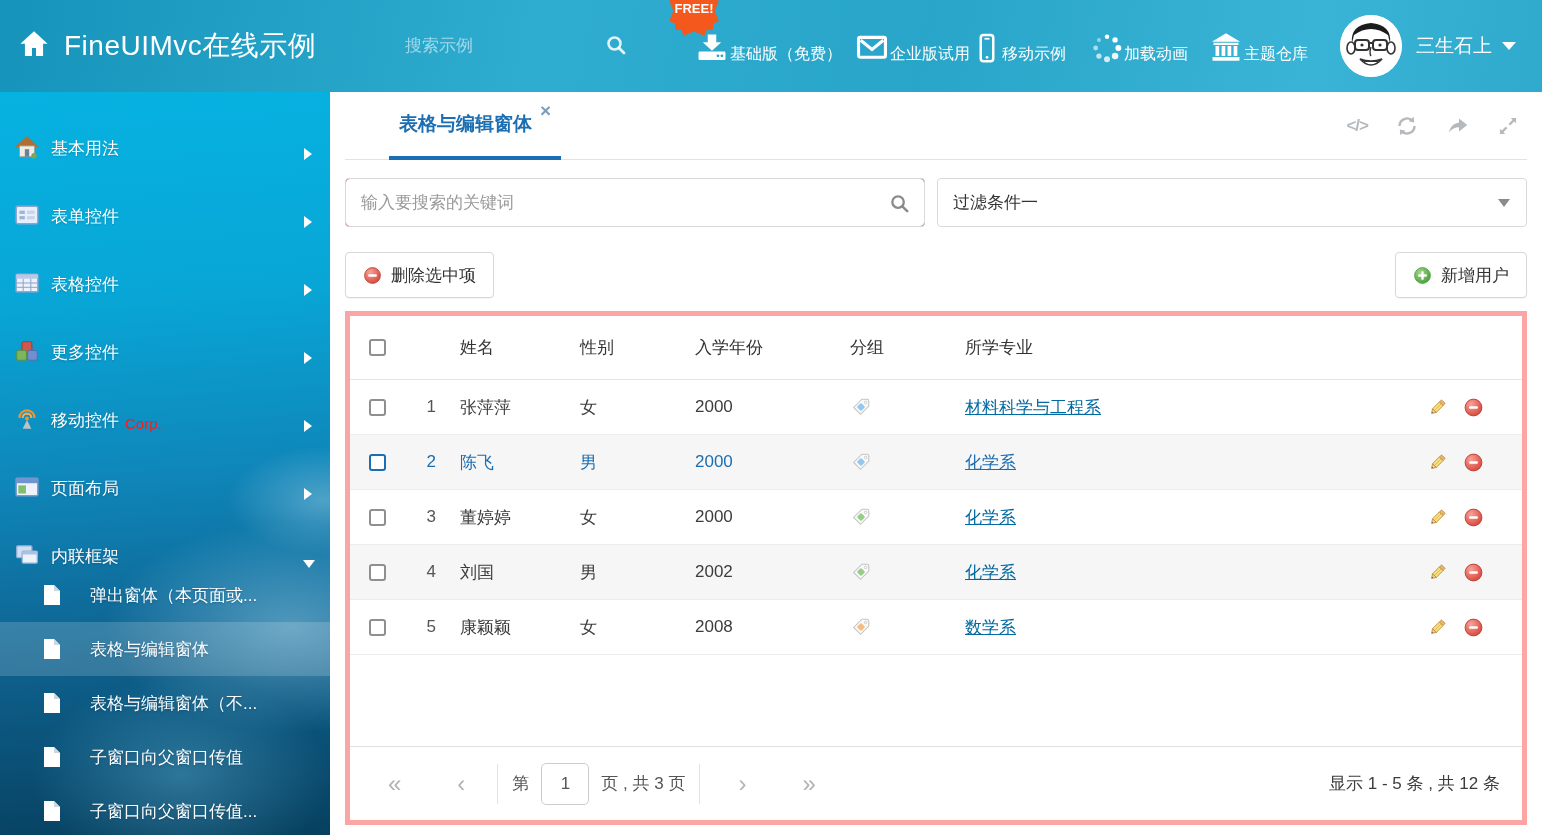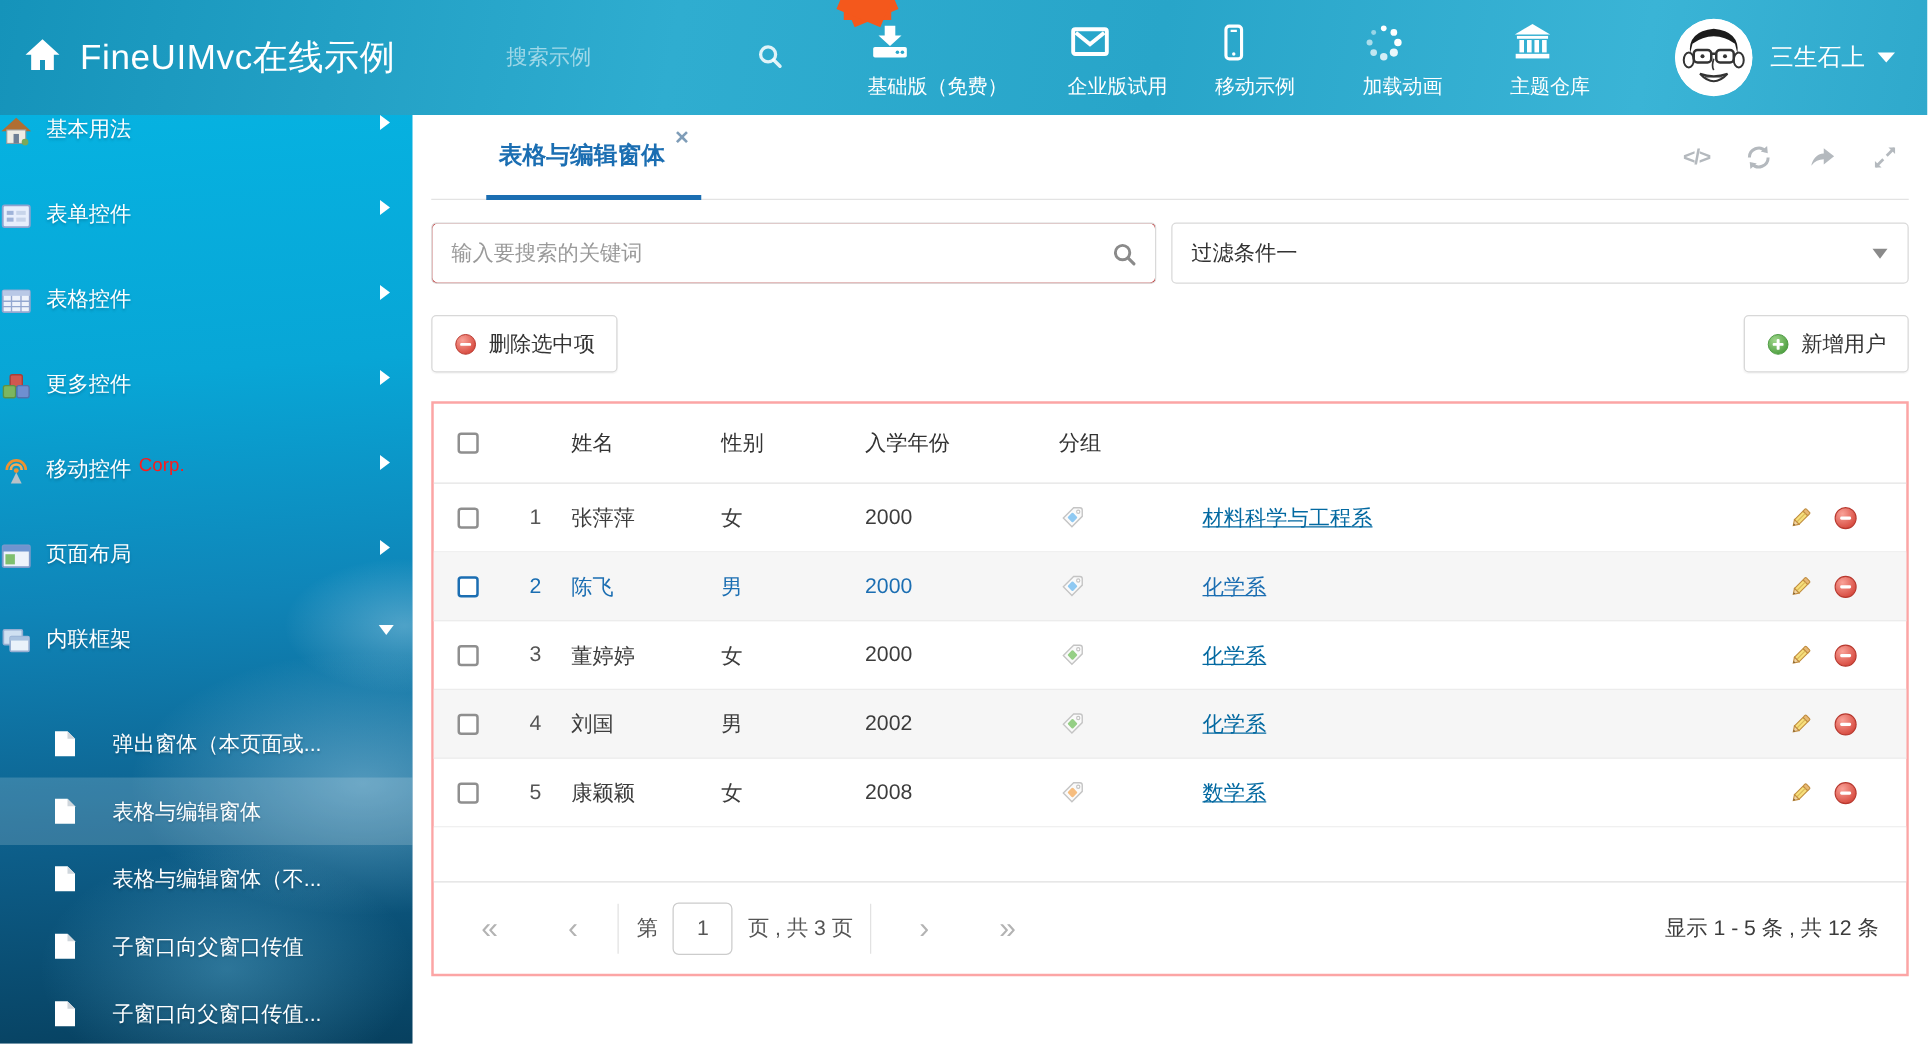--- a/index.html
+++ b/index.html
@@ -15,21 +15,21 @@
   .brand { display:flex; align-items:center; padding-left:18px; width:405px; }
   .brand-title { font-size:28px; font-weight:normal; margin-left:14px; letter-spacing:.5px; }
   .top-search { position:relative; width:205px; }
   .top-search input {
     width:100%; background:transparent; border:none; outline:none;
     color:#fff; font-size:17px; font-family:inherit;
   }
   .top-search input::placeholder { color:rgba(255,255,255,.55); }
   .top-search .mag { position:absolute; right:-18px; top:-3px; }
   .top-nav { display:flex; margin-left:84px; }
-  .nav-item { position:relative; width:118px; display:flex; flex-direction:column; align-items:flex-start; cursor:pointer; }
+  .nav-item { position:relative; width:118px; display:flex; flex-direction:row; align-items:flex-end; cursor:pointer; }
   .nav-item.wide { width:160px; }
   .nav-item .nav-icon { height:38px; display:flex; align-items:flex-end; justify-content:center; }
   .nav-item .nav-label { font-size:16px; margin-top:8px; white-space:nowrap; }
   .free-badge {
     position:absolute; left:-28px; top:-44px; width:56px; height:56px; z-index:3;
   }
   .free-badge .burst, .free-badge .burst::before, .free-badge .burst::after {
     position:absolute; left:9px; top:9px; width:38px; height:38px; background:#f4581c; content:"";
   }
   .free-badge .burst::before { left:0; top:0; transform:rotate(22.5deg); }
@@ -49,21 +49,21 @@
 
   
   .sidebar {
     width:330px; flex:none; color:#fff; position:relative;
     background:
       radial-gradient(ellipse 300px 170px at 88% 72%, rgba(190,235,255,.38), transparent 62%),
       radial-gradient(ellipse 230px 150px at 55% 92%, rgba(120,205,240,.32), transparent 65%),
       radial-gradient(ellipse 160px 90px at 98% 55%, rgba(225,245,255,.3), transparent 60%),
       linear-gradient(176deg,#06b2e1 0%,#08a6d6 28%,#0f85b8 52%,#0e628f 74%,#07405f 100%);
   }
-  .menu-item { height:68px; display:flex; align-items:flex-start; cursor:pointer; position:relative; }
+  .menu-item { height:68px; display:flex; align-items:flex-end; padding-left:14px; cursor:pointer; position:relative; }
   .menu-item .m-icon { width:26px; height:26px; flex:none; display:flex; align-items:center; justify-content:center; }
   .menu-item .m-label { font-size:17px; margin-left:11px; text-shadow:0 1px 2px rgba(0,40,60,.25); }
   .menu-item .m-badge { color:#ff1a1a; font-size:15px; margin-left:6px; }
   .arrow-right { position:absolute; right:18px; width:0; height:0; border-top:6px solid transparent; border-bottom:6px solid transparent; border-left:8px solid #fff; }
   .arrow-down  { position:absolute; right:15px; width:0; height:0; border-left:6px solid transparent; border-right:6px solid transparent; border-top:8px solid #fff; }
   .submenu-item { height:54px; display:flex; align-items:center; padding-left:42px; cursor:pointer; }
   .submenu-item.active { background:rgba(255,255,255,.17); }
   .submenu-item .s-icon { width:20px; height:22px; flex:none; }
   .submenu-item .s-label { font-size:17px; margin-left:28px; white-space:nowrap; text-shadow:0 1px 2px rgba(0,40,60,.3); }
 
@@ -85,21 +85,21 @@
   .search-box { position:relative; width:580px; height:49px; border:1px solid #d9d9d9; border-radius:4px; background:#b91c1c; }
   .search-box input { width:100%; height:100%; border:none; outline:none; font-size:17px; color:#333; padding:0 46px 0 15px; font-family:inherit; border-radius:4px; }
   .search-box input::placeholder { color:#9a9a9a; }
   .search-box .mag { position:absolute; right:13px; top:13px; }
   .select-box { position:relative; flex:1; height:49px; border:1px solid #d9d9d9; border-radius:4px; display:flex; align-items:center; padding-left:15px; font-size:17px; color:#333; cursor:pointer; background:#fff; }
   .select-caret { position:absolute; right:16px; width:0; height:0; border-left:6px solid transparent; border-right:6px solid transparent; border-top:8px solid #8a8a8a; }
 
   .toolbar { display:flex; justify-content:space-between; margin-top:25px; }
   .btn { display:inline-flex; align-items:center; gap:9px; height:46px; padding:0 17px; background:#fff; border:1px solid #d8d8d8; border-radius:4px; font-size:17px; color:#333; cursor:pointer; box-shadow:0 1px 1px rgba(0,0,0,.04); }
 
-  .grid { margin-top:23px; height:460px; border:2px solid #fca5a5; display:flex; flex-direction:column; }
+  .grid { margin-top:13px; height:514px; border:5px solid #fca5a5; display:flex; flex-direction:column; }
   .trow, .thead {
     display:grid; grid-template-columns:55px 45px 120px 115px 150px 115px 1fr 110px;
     align-items:center;
   }
   .thead { height:64px; border-bottom:1px solid #e3e3e3; font-size:17px; color:#333; }
   .trow { height:55px; border-bottom:1px solid #ececec; font-size:17px; color:#3c3c3c; }
   .trow.alt { background:#f6f6f6; }
   .cell { padding-left:10px; }
   .c-check { display:flex; justify-content:center; padding-left:0; }
   .c-num { text-align:right; padding-right:14px; color:#555; }
@@ -447,20 +447,21 @@
     <div class="grid">
       <div class="thead">
         <span class="cell c-check">
             <span class="checkbox"></span>
           </span>
         <span class="cell c-num"></span>
         <span class="cell">姓名</span>
         <span class="cell">性别</span>
         <span class="cell">入学年份</span>
         <span class="cell c-tag">分组</span>
+        <span class="cell c-major">所学专业</span>
         <span class="cell c-actions"></span>
       </div>
 
       <div class="trow">
         <span class="cell c-check">
             <span class="checkbox"></span>
           </span>
         <span class="cell c-num">1</span>
         <span class="cell">张萍萍</span>
         <span class="cell">女</span>

